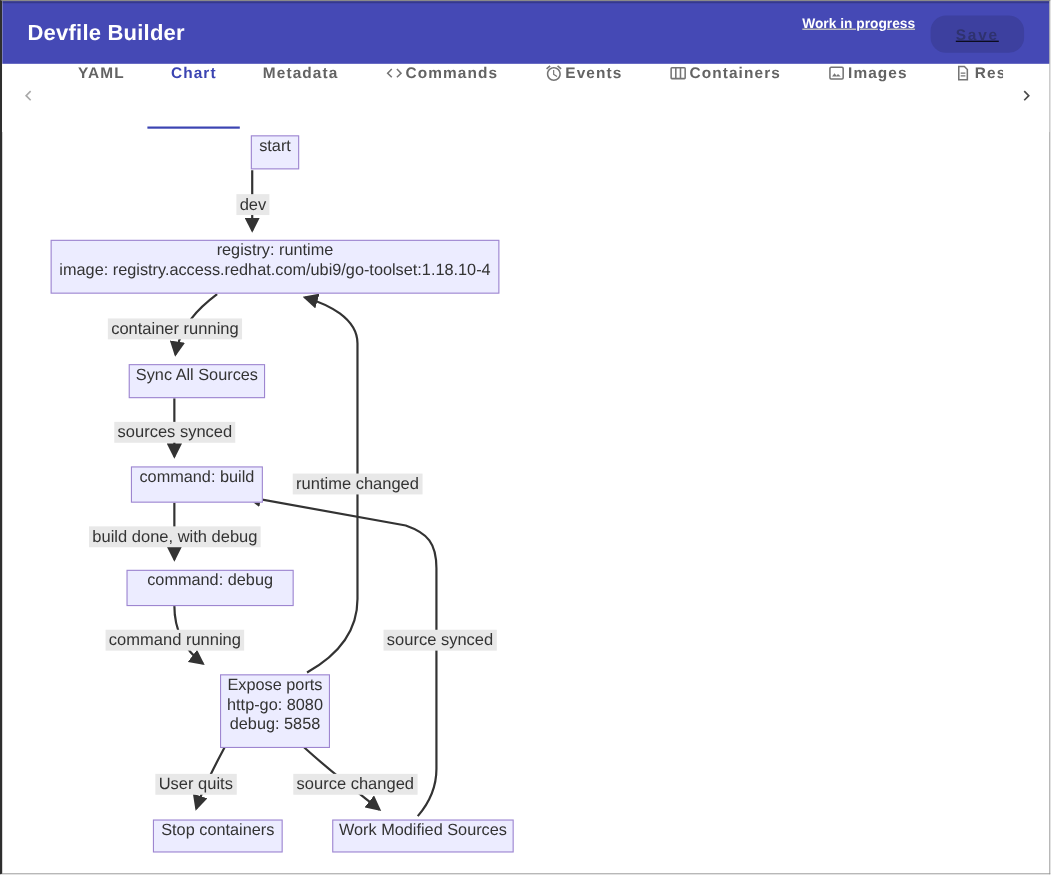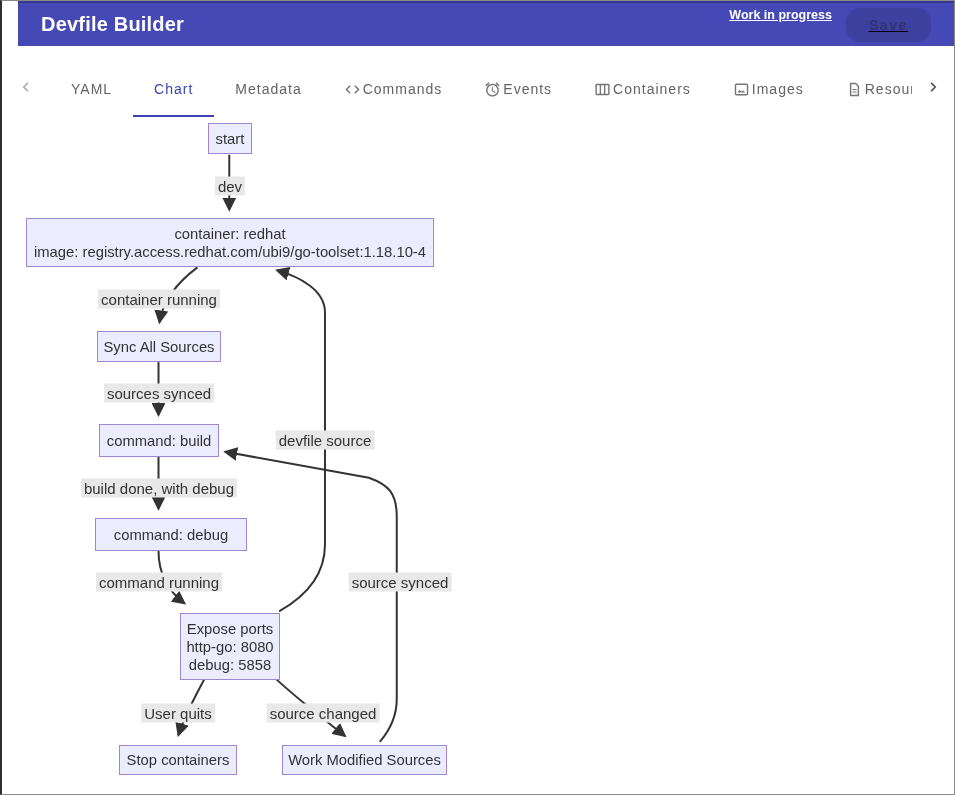--- a/index.html
+++ b/index.html
@@ -12,22 +12,22 @@
     height: 795px;
     background: #ffffff;
     border: 1px solid #8a8a8a;
     border-left: 2px solid #2e2e2e;
     overflow: hidden;
   }
 
   
   .appbar {
     position: absolute;
-    top: 0; left: 16px; right: 0;
-    height: 45px;
+    top: 0; left: 0; right: 0;
+    height: 57px;
     background: var(--header-bg, #4549b5);
     border-top: 2px solid rgba(0,0,0,0.22);
     display: flex;
     align-items: center;
     padding: 0 23px;
     z-index: 5;
   }
   .appbar-title {
     color: #ffffff;
     font-size: 20px;
@@ -91,26 +91,25 @@
   .tabs-viewport {
     flex: 1 1 auto;
     display: flex;
     overflow: hidden;
     height: 100%;
     margin-right: 42px;
   }
   .tab {
     position: relative;
     display: flex;
-    align-items: center;
     gap: 1px;
     padding: 0 21px;
     color: var(--tab-color, #636363);
     font-size: 14px;
-    font-weight: 400;
+    font-weight: 700;
     letter-spacing: 1px;
     white-space: nowrap;
     cursor: pointer;
     flex: 0 0 auto;
   }
   .tab .tab-icon { display: inline-flex; margin-right: 1px; }
   .tab.active { color: var(--accent, #3b44b2); }
   .tab.active::after {
     content: "";
     position: absolute;
@@ -134,23 +133,23 @@
   .node {
     position: absolute;
     background: var(--node-fill, #ececff);
     border: 1px solid var(--node-border, #9e86d0);
     color: #333333;
     font-size: 14.8px;
     line-height: 18px;
     display: flex;
     flex-direction: column;
     align-items: center;
-    justify-content: center;
     text-align: center;
     white-space: nowrap;
+    margin-left: 20px;
   }
   .edge-label {
     position: absolute;
     transform: translate(-50%, -50%);
     background: var(--edge-label-bg, #e8e8e8);
     color: #333333;
     font-size: 15px;
     line-height: 17px;
     padding: 1px 3px;
     white-space: nowrap;
@@ -260,27 +259,27 @@
         <path d="M278,612 C303,598 324,577 324,545 L324,312 C324,289 297,276 276,270" fill="none" stroke="#333333" stroke-width="2" marker-end="url(#arrowhead)"></path>
         <path d="M379,743 C391,729 396,716 396,700 L396,517 C396,494 388,485 368,478 L224,452" fill="none" stroke="#333333" stroke-width="2" marker-end="url(#arrowhead)"></path>
       </svg>
       <div class="edge-label" style="left: 228px; top: 185px;">dev</div>
       <div class="edge-label" style="left: 157px; top: 298px;">container running</div>
       <div class="edge-label" style="left: 157px; top: 392px;">sources synced</div>
       <div class="edge-label" style="left: 157px; top: 487px;">build done, with debug</div>
       <div class="edge-label" style="left: 157px; top: 581px;">command running</div>
       <div class="edge-label" style="left: 176px; top: 712px;">User quits</div>
       <div class="edge-label" style="left: 321px; top: 712px;">source changed</div>
-      <div class="edge-label" style="left: 323px; top: 439px;">devfile source</div>
+      <div class="edge-label" style="left: 323px; top: 439px;">runtime changed</div>
       <div class="edge-label" style="left: 398px; top: 581px;">source synced</div>
       <div class="node" style="left: 206px; top: 122px; width: 44px; height: 31px;">
         <div>start</div>
       </div>
       <div class="node" style="left: 24px; top: 217px; width: 408px; height: 49px;">
-        <div>container: redhat</div>
+        <div>registry: runtime</div>
         <div>image: registry.access.redhat.com/ubi9/go-toolset:1.18.10-4</div>
       </div>
       <div class="node" style="left: 97px; top: 423px; width: 120px; height: 33px;">
         <div>command: build</div>
       </div>
       <div class="node" style="left: 95px; top: 330px; width: 124px; height: 31px;">
         <div>Sync All Sources</div>
       </div>
       <div class="node" style="left: 93px; top: 517px; width: 152px; height: 33px;">
         <div>command: debug</div>

